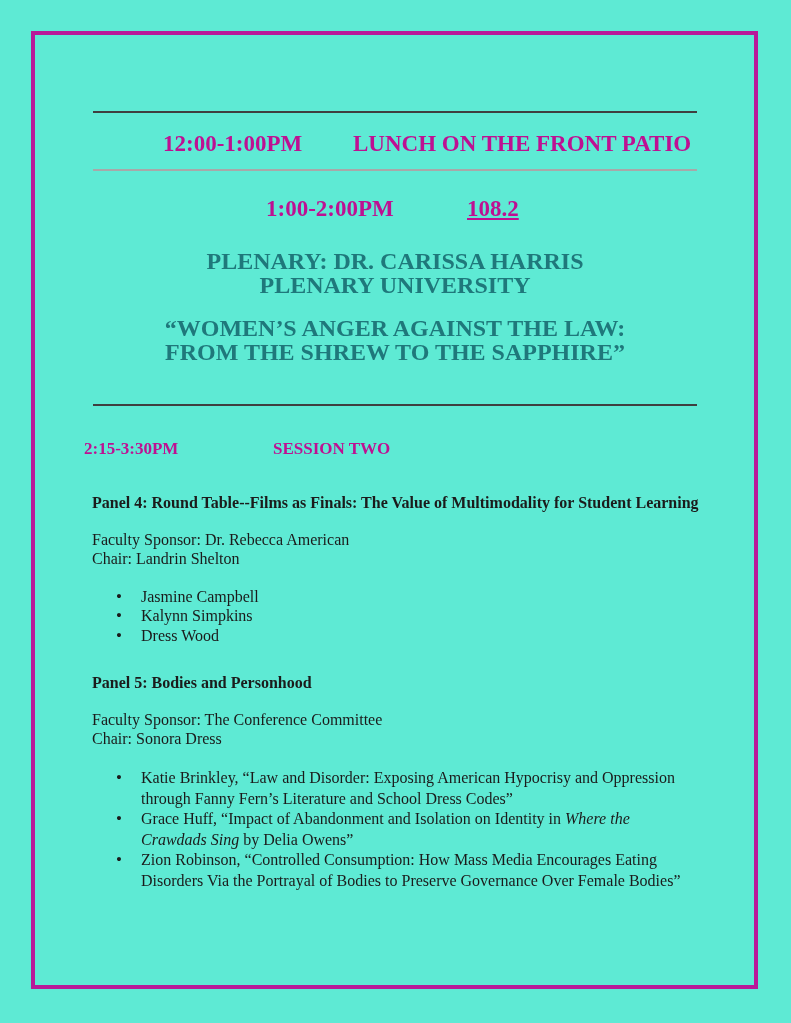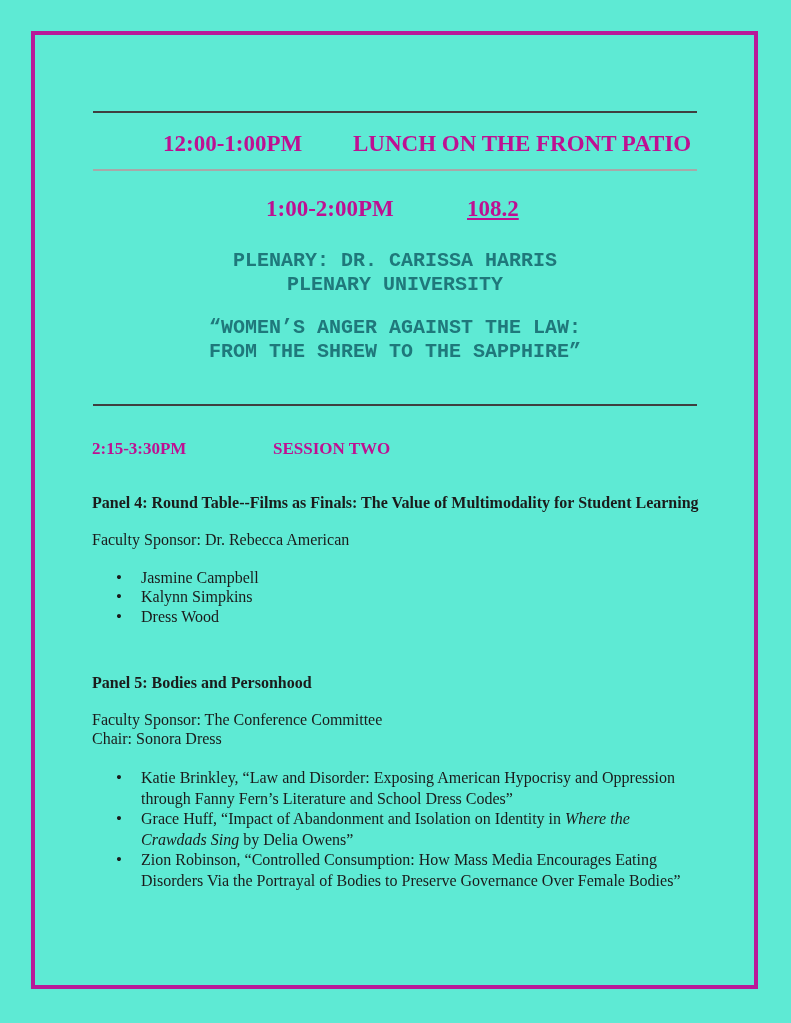--- a/index.html
+++ b/index.html
@@ -24,21 +24,21 @@
   }
   .abs{position:absolute;white-space:nowrap;}
   .rule{position:absolute;left:93px;width:604px;}
   .rule.dark{height:2px;background:var(--rule-dark);}
   .rule.light{height:1.5px;background:var(--rule-light);}
   .magenta{color:var(--magenta-text);font-weight:bold;}
   .teal{color:var(--teal-text);font-weight:bold;}
   .big{font-size:23px;line-height:26px;}
   .teal-line{
     position:absolute;left:92px;width:606px;text-align:center;
-    font-size:20px;line-height:24px;font-family:Liberation Mono, monospace;
+    font-size:24px;line-height:24px;
   }
   .session-size{font-size:17px;line-height:20px;}
   .panel{position:absolute;left:92px;width:606px;font-size:16px;}
   .panel-title{font-weight:bold;line-height:19px;white-space:nowrap;}
   .panel-meta{margin-top:18px;line-height:19px;}
   .panel ul{
     list-style:none;margin:19px 0 0 0;padding:0;line-height:19.4px;
   }
   .panel ul.wide-items{line-height:20.5px;margin-top:20px;}
   .panel li{position:relative;padding-left:49px;max-width:549px;}
@@ -64,27 +64,28 @@
   <div class="abs magenta big" style="left:266px;top:196px;">1:00-2:00PM</div>
   <div class="abs magenta big" style="left:467px;top:196px;text-decoration:underline;">108.2</div>
 
   <div class="teal-line teal" style="top:249px;">PLENARY: DR. CARISSA HARRIS</div>
   <div class="teal-line teal" style="top:273px;">PLENARY UNIVERSITY</div>
   <div class="teal-line teal" style="top:316px;">“WOMEN’S ANGER AGAINST THE LAW:</div>
   <div class="teal-line teal" style="top:340px;">FROM THE SHREW TO THE SAPPHIRE”</div>
 
   <div class="rule dark" style="top:404px;"></div>
 
-  <div class="abs magenta session-size" style="left:92px;top:439px;">2:15-3:30PM</div>
+  <div class="abs magenta session-size" style="left:84px;top:439px;">2:15-3:30PM</div>
   <div class="abs magenta session-size" style="left:273px;top:439px;">SESSION TWO</div>
 
   <section class="panel" style="top:493px;">
     <div class="panel-title">Panel 4: Round Table--Films as Finals: The Value of Multimodality for Student Learning</div>
     <div class="panel-meta">
       <div>Faculty Sponsor: Dr. Rebecca American</div>
+      <div>Chair: Landrin Shelton</div>
     </div>
     <ul>
         <li><span>Jasmine Campbell</span></li>
         <li><span>Kalynn Simpkins</span></li>
         <li><span>Dress Wood</span></li>
       </ul>
   </section>
 
   <section class="panel" style="top:673px;">
     <div class="panel-title">Panel 5: Bodies and Personhood</div>

